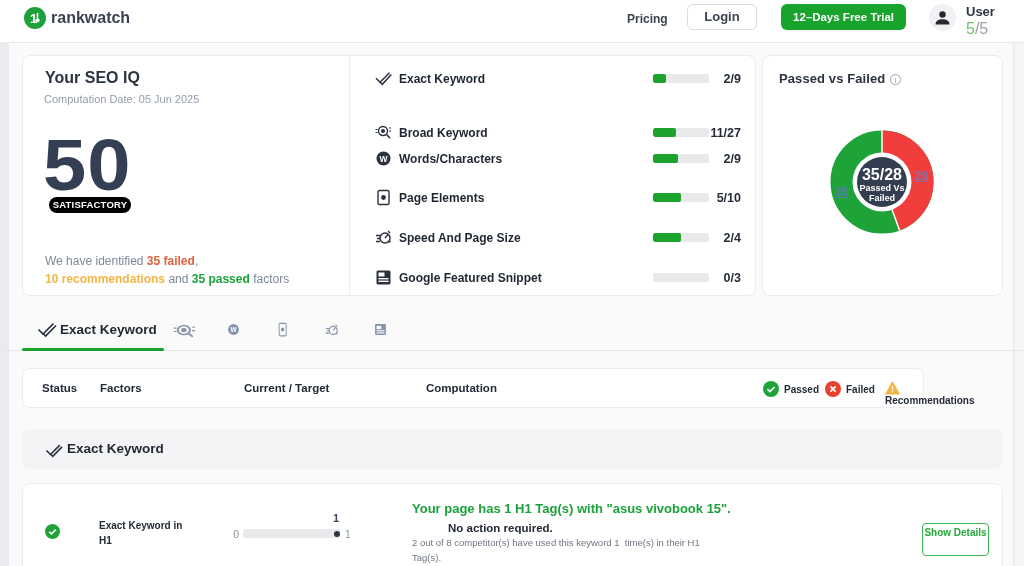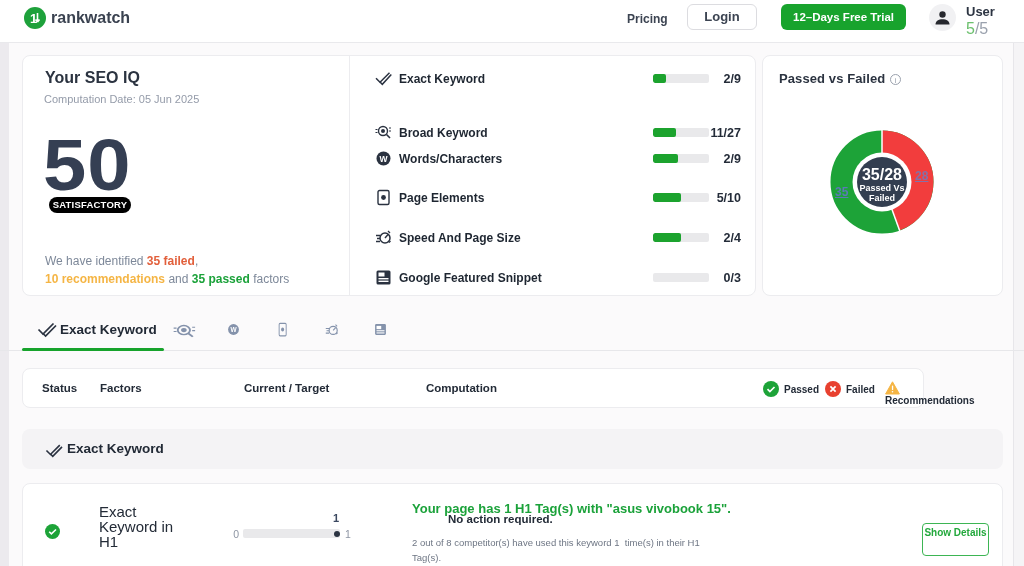--- a/index.html
+++ b/index.html
@@ -65,28 +65,28 @@
 .th-txt { position:absolute; top:13px; font-size:11.5px; font-weight:bold; color:#232b37; }
 .legend { position:absolute; top:12px; height:16px; font-size:10px; font-weight:bold; color:#232b37; }
 
 
 .graybar { position:absolute; left:22px; top:429px; width:981px; height:40px; background:#f4f3f5; border-radius:8px; }
 .gb-label { position:absolute; left:45px; top:12px; font-size:13.5px; font-weight:bold; color:#222a36; }
 
 
 .bottomcard { left:22px; top:483px; width:981px; height:110px; }
 .row-status { position:absolute; left:22px; top:40px; }
-.row-factor { position:absolute; left:76px; top:20px; width:96px; font-size:15px; font-weight:normal; color:#232b37; line-height:15px; }
+.row-factor { position:absolute; left:76px; top:34px; width:96px; font-size:10px; font-weight:bold; color:#232b37; line-height:15px; }
 .slider0 { position:absolute; left:203px; top:44px; width:13px; font-size:10.5px; color:#8d95a3; text-align:right; }
 .sliderbar { position:absolute; left:220px; top:45px; width:97px; height:9px; background:#e9e9eb; border-radius:2px; }
 .sliderdot { position:absolute; left:311px; top:47px; width:6px; height:6px; border-radius:50%; background:#2b3442; }
 .slider1top { position:absolute; left:310px; top:28px; font-size:11px; font-weight:bold; color:#3b4860; }
 .slider1 { position:absolute; left:322px; top:44px; font-size:10.5px; color:#8d95a3; }
 .sug-green { position:absolute; left:389px; top:17px; font-size:13px; font-weight:bold; color:#1ba23a; }
-.sug-dark { position:absolute; left:389px; top:29px; font-size:11.5px; font-weight:bold; color:#232b37;padding-left:36px; }
+.sug-dark { position:absolute; left:389px; top:38px; font-size:11.5px; font-weight:bold; color:#232b37;padding-left:36px; }
 .sug-gray { position:absolute; left:389px; top:51px; width:300px; font-size:9.5px; color:#6e7684; line-height:15px; }
 .btn-details { position:absolute; left:899px; top:39px; width:67px; height:33px; border:1px solid #3db554; border-radius:4px; background:#fff; color:#23a83c; font-size:10px; font-weight:bold; text-align:center; line-height:17px; white-space:nowrap; }
 </style>
 </head>
 <body>
 
 <div class="leftstrip"></div>
 <div class="rightstrip"></div>
 
 <div class="header">

